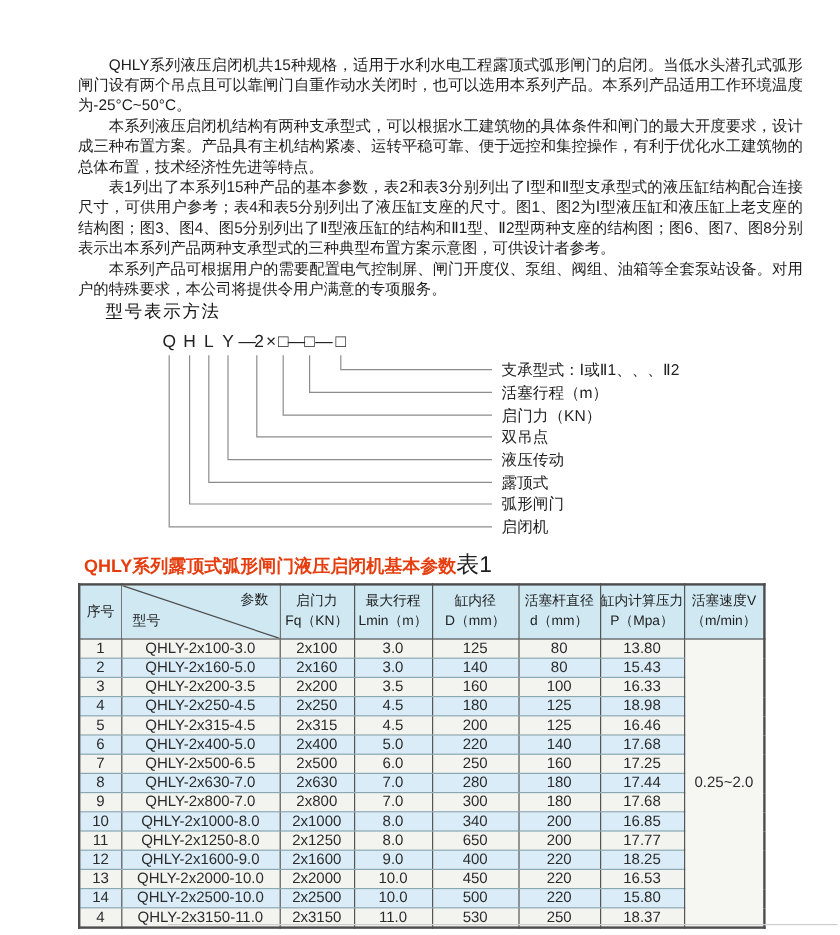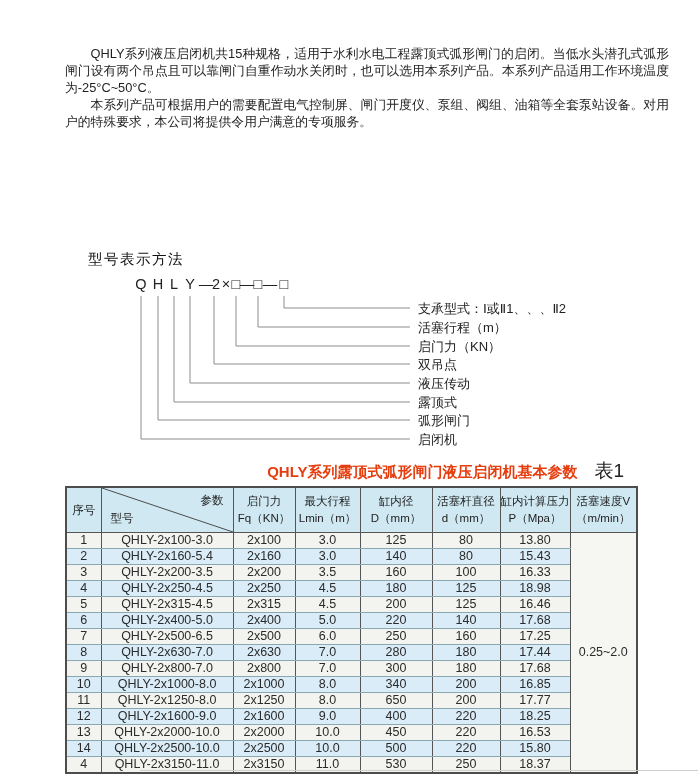--- a/index.html
+++ b/index.html
@@ -18,22 +18,22 @@
   .body-text p{margin:0;text-indent:2em;}
   .model-heading{
     position:absolute;top:250px;left:88px;font-size:14.5px;color:#111;letter-spacing:1.5px;
   }
   .model-diagram{position:absolute;top:272px;left:120px;}
   .model-diagram text{font-family:"Liberation Sans","DejaVu Sans",sans-serif;}
   .glyph{font-size:14.5px;fill:#222;text-anchor:middle;}
   .dlabel{font-size:13px;fill:#222;}
   .model-diagram polyline{fill:none;stroke:#8c8c8c;stroke-width:1;}
   .table-caption-row{
-    position:absolute;top:458px;left:53px;width:571px;
-    display:flex;justify-content:flex-end;align-items:baseline;gap:17px;
+    position:absolute;top:458px;left:70px;width:571px;
+    display:flex;justify-content:flex-start;align-items:baseline;
   }
   .caption{font-size:15px;font-weight:bold;color:#e63d0e;}
   .tag{font-size:19px;color:#222;}
   table.params{
     position:absolute;top:486px;left:65px;width:571px;
     border-collapse:collapse;table-layout:fixed;
     font-size:12.5px;color:#2b2b2b;border:2px solid #4d4d4d;
   }
   .params th,.params td{
     border:1px solid #555;padding:0;text-align:center;font-weight:normal;
@@ -59,20 +59,22 @@
   .bottom-rule{position:absolute;top:770px;left:140px;width:558px;height:1px;background:#cfcfcf;}
 </style>
 </head>
 <body>
 
 <div class="page">
 
 
   <div class="body-text">
     <p>QHLY系列液压启闭机共15种规格，适用于水利水电工程露顶式弧形闸门的启闭。当低水头潜孔式弧形闸门设有两个吊点且可以靠闸门自重作动水关闭时，也可以选用本系列产品。本系列产品适用工作环境温度为-25°C~50°C。</p>
+    <p>本系列液压启闭机结构有两种支承型式，可以根据水工建筑物的具体条件和闸门的最大开度要求，设计成三种布置方案。产品具有主机结构紧凑、运转平稳可靠、便于远控和集控操作，有利于优化水工建筑物的总体布置，技术经济性先进等特点。</p>
+    <p>表1列出了本系列15种产品的基本参数，表2和表3分别列出了Ⅰ型和Ⅱ型支承型式的液压缸结构配合连接尺寸，可供用户参考；表4和表5分别列出了液压缸支座的尺寸。图1、图2为Ⅰ型液压缸和液压缸上老支座的结构图；图3、图4、图5分别列出了Ⅱ型液压缸的结构和Ⅱ1型、Ⅱ2型两种支座的结构图；图6、图7、图8分别表示出本系列产品两种支承型式的三种典型布置方案示意图，可供设计者参考。</p>
     <p>本系列产品可根据用户的需要配置电气控制屏、闸门开度仪、泵组、阀组、油箱等全套泵站设备。对用户的特殊要求，本公司将提供令用户满意的专项服务。</p>
   </div>
 
   <div class="model-heading">型号表示方法</div>
 
   <svg class="model-diagram" width="560" height="185" viewBox="0 0 560 185">
     <g>
       <text class="glyph" x="21" y="17">Q</text>
       <text class="glyph" x="38" y="17">H</text>
       <text class="glyph" x="54" y="17">L</text>
@@ -166,21 +168,21 @@
       <td>QHLY-2x100-3.0</td>
       <td>2x100</td>
       <td>3.0</td>
       <td>125</td>
       <td>80</td>
       <td>13.80</td>
     <td rowspan="15" class="speed-cell">0.25~2.0</td>
         </tr>
         <tr>
       <td>2</td>
-      <td>QHLY-2x160-5.4</td>
+      <td>QHLY-2x160-5.0</td>
       <td>2x160</td>
       <td>3.0</td>
       <td>140</td>
       <td>80</td>
       <td>15.43</td>
     </tr>
         <tr>
       <td>3</td>
       <td>QHLY-2x200-3.5</td>
       <td>2x200</td>

